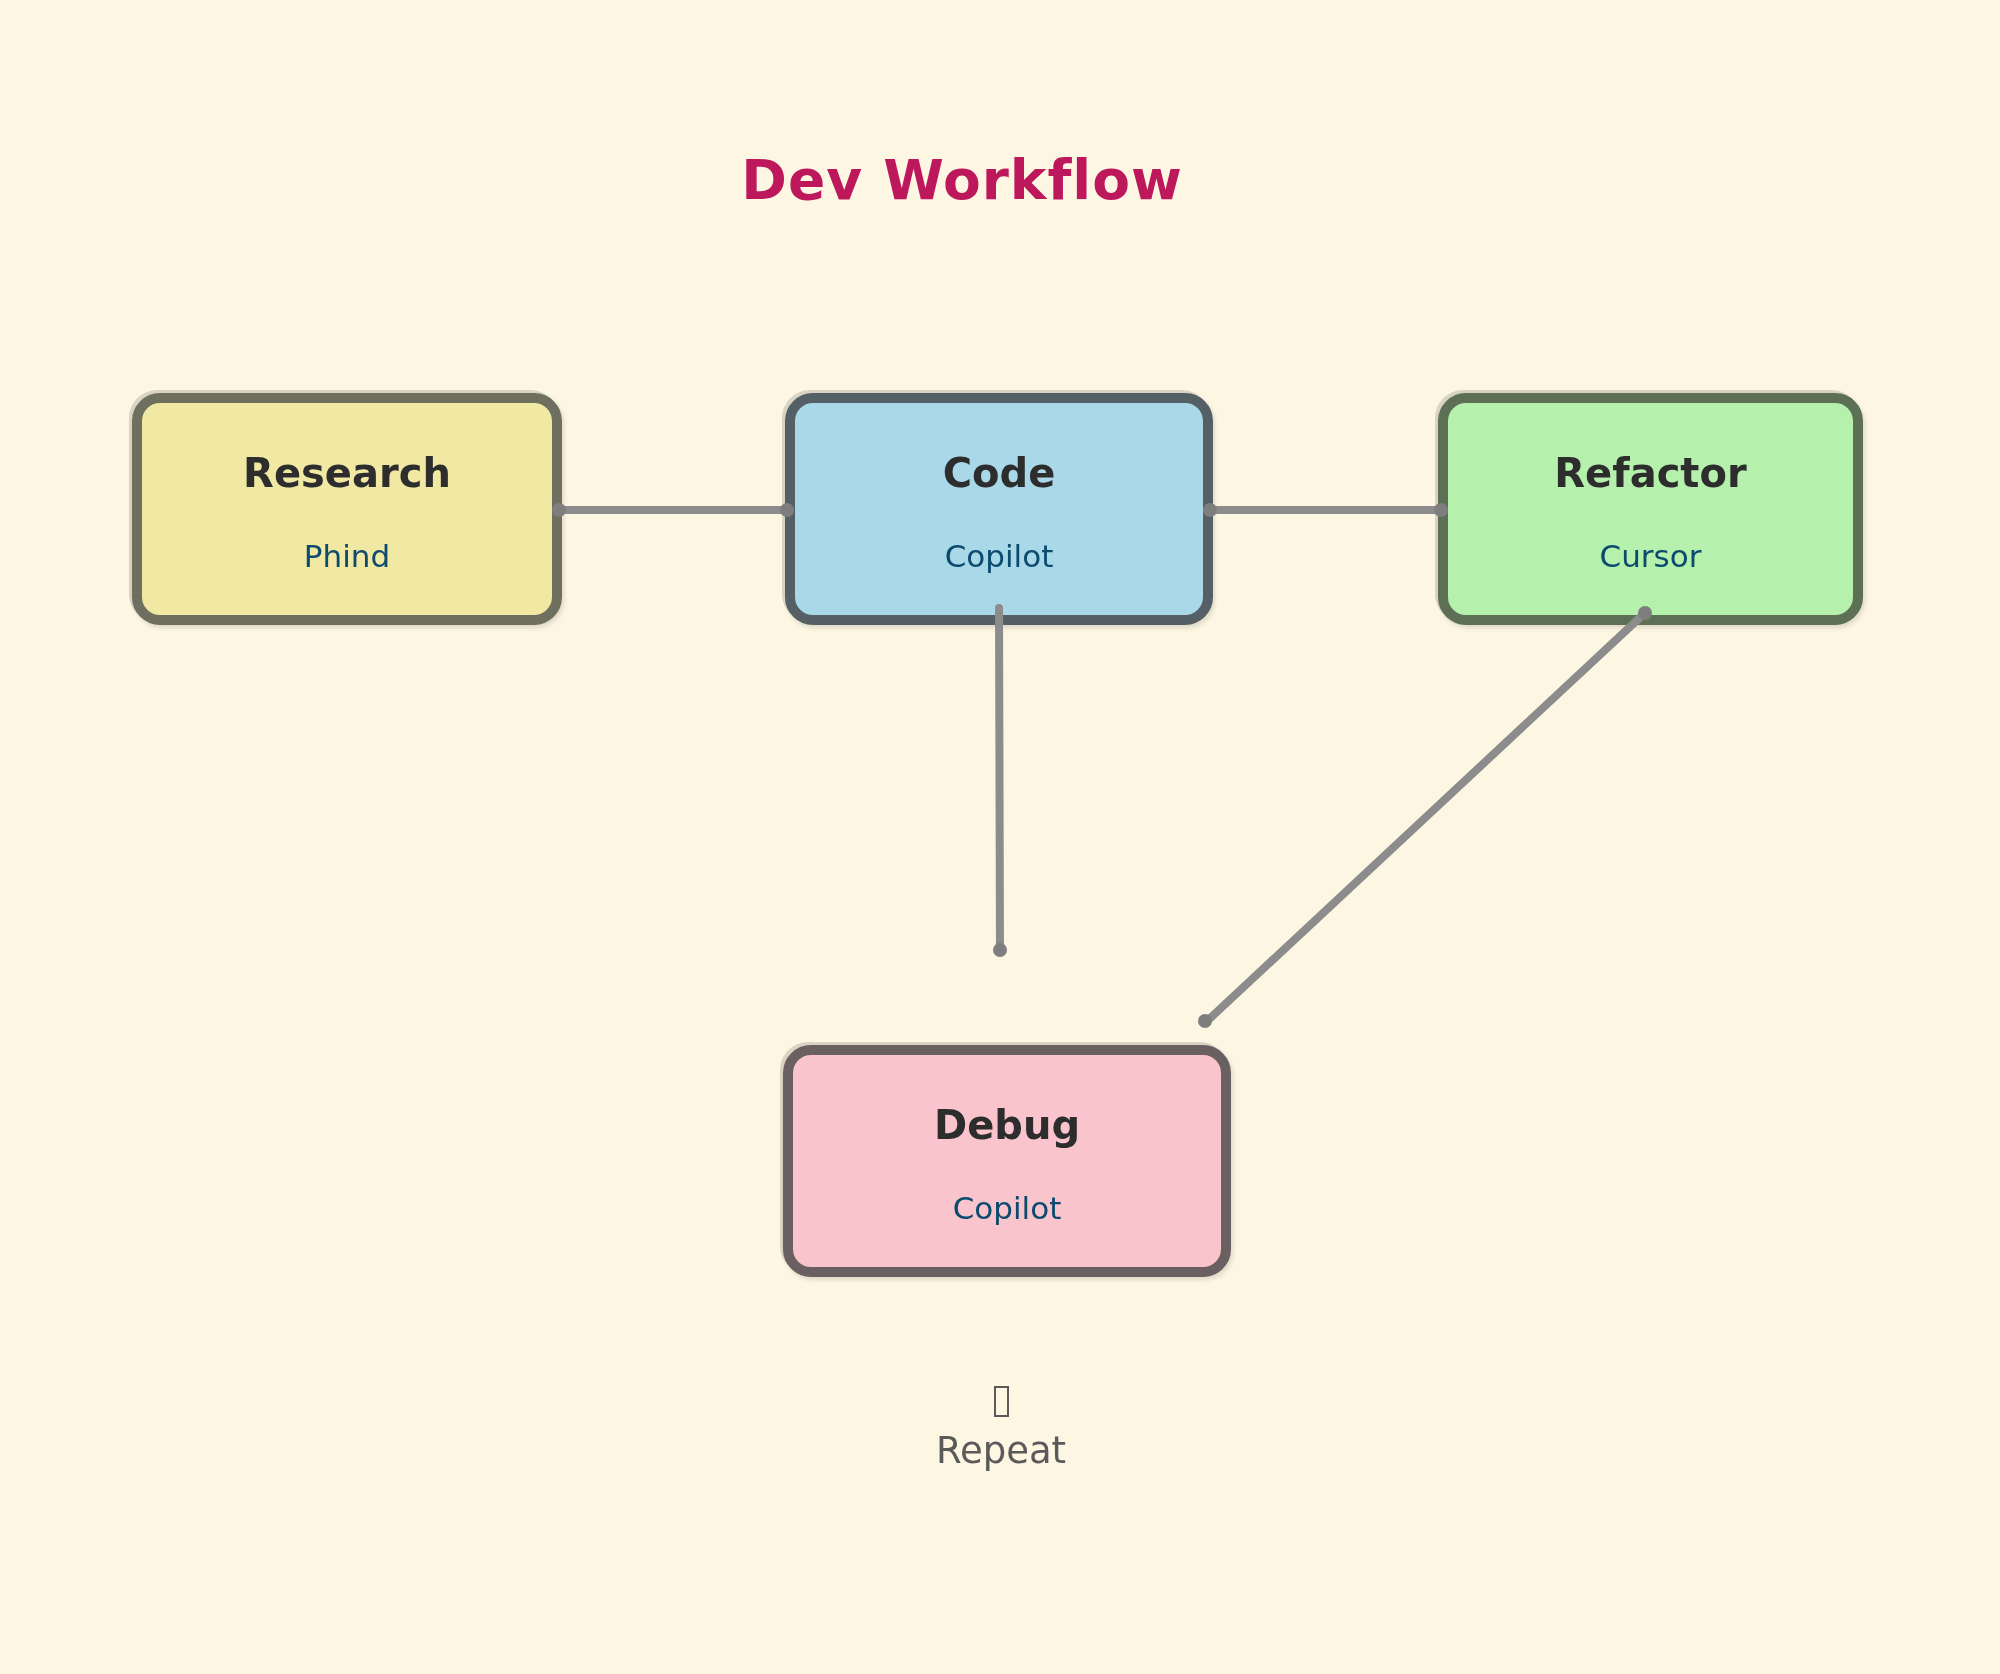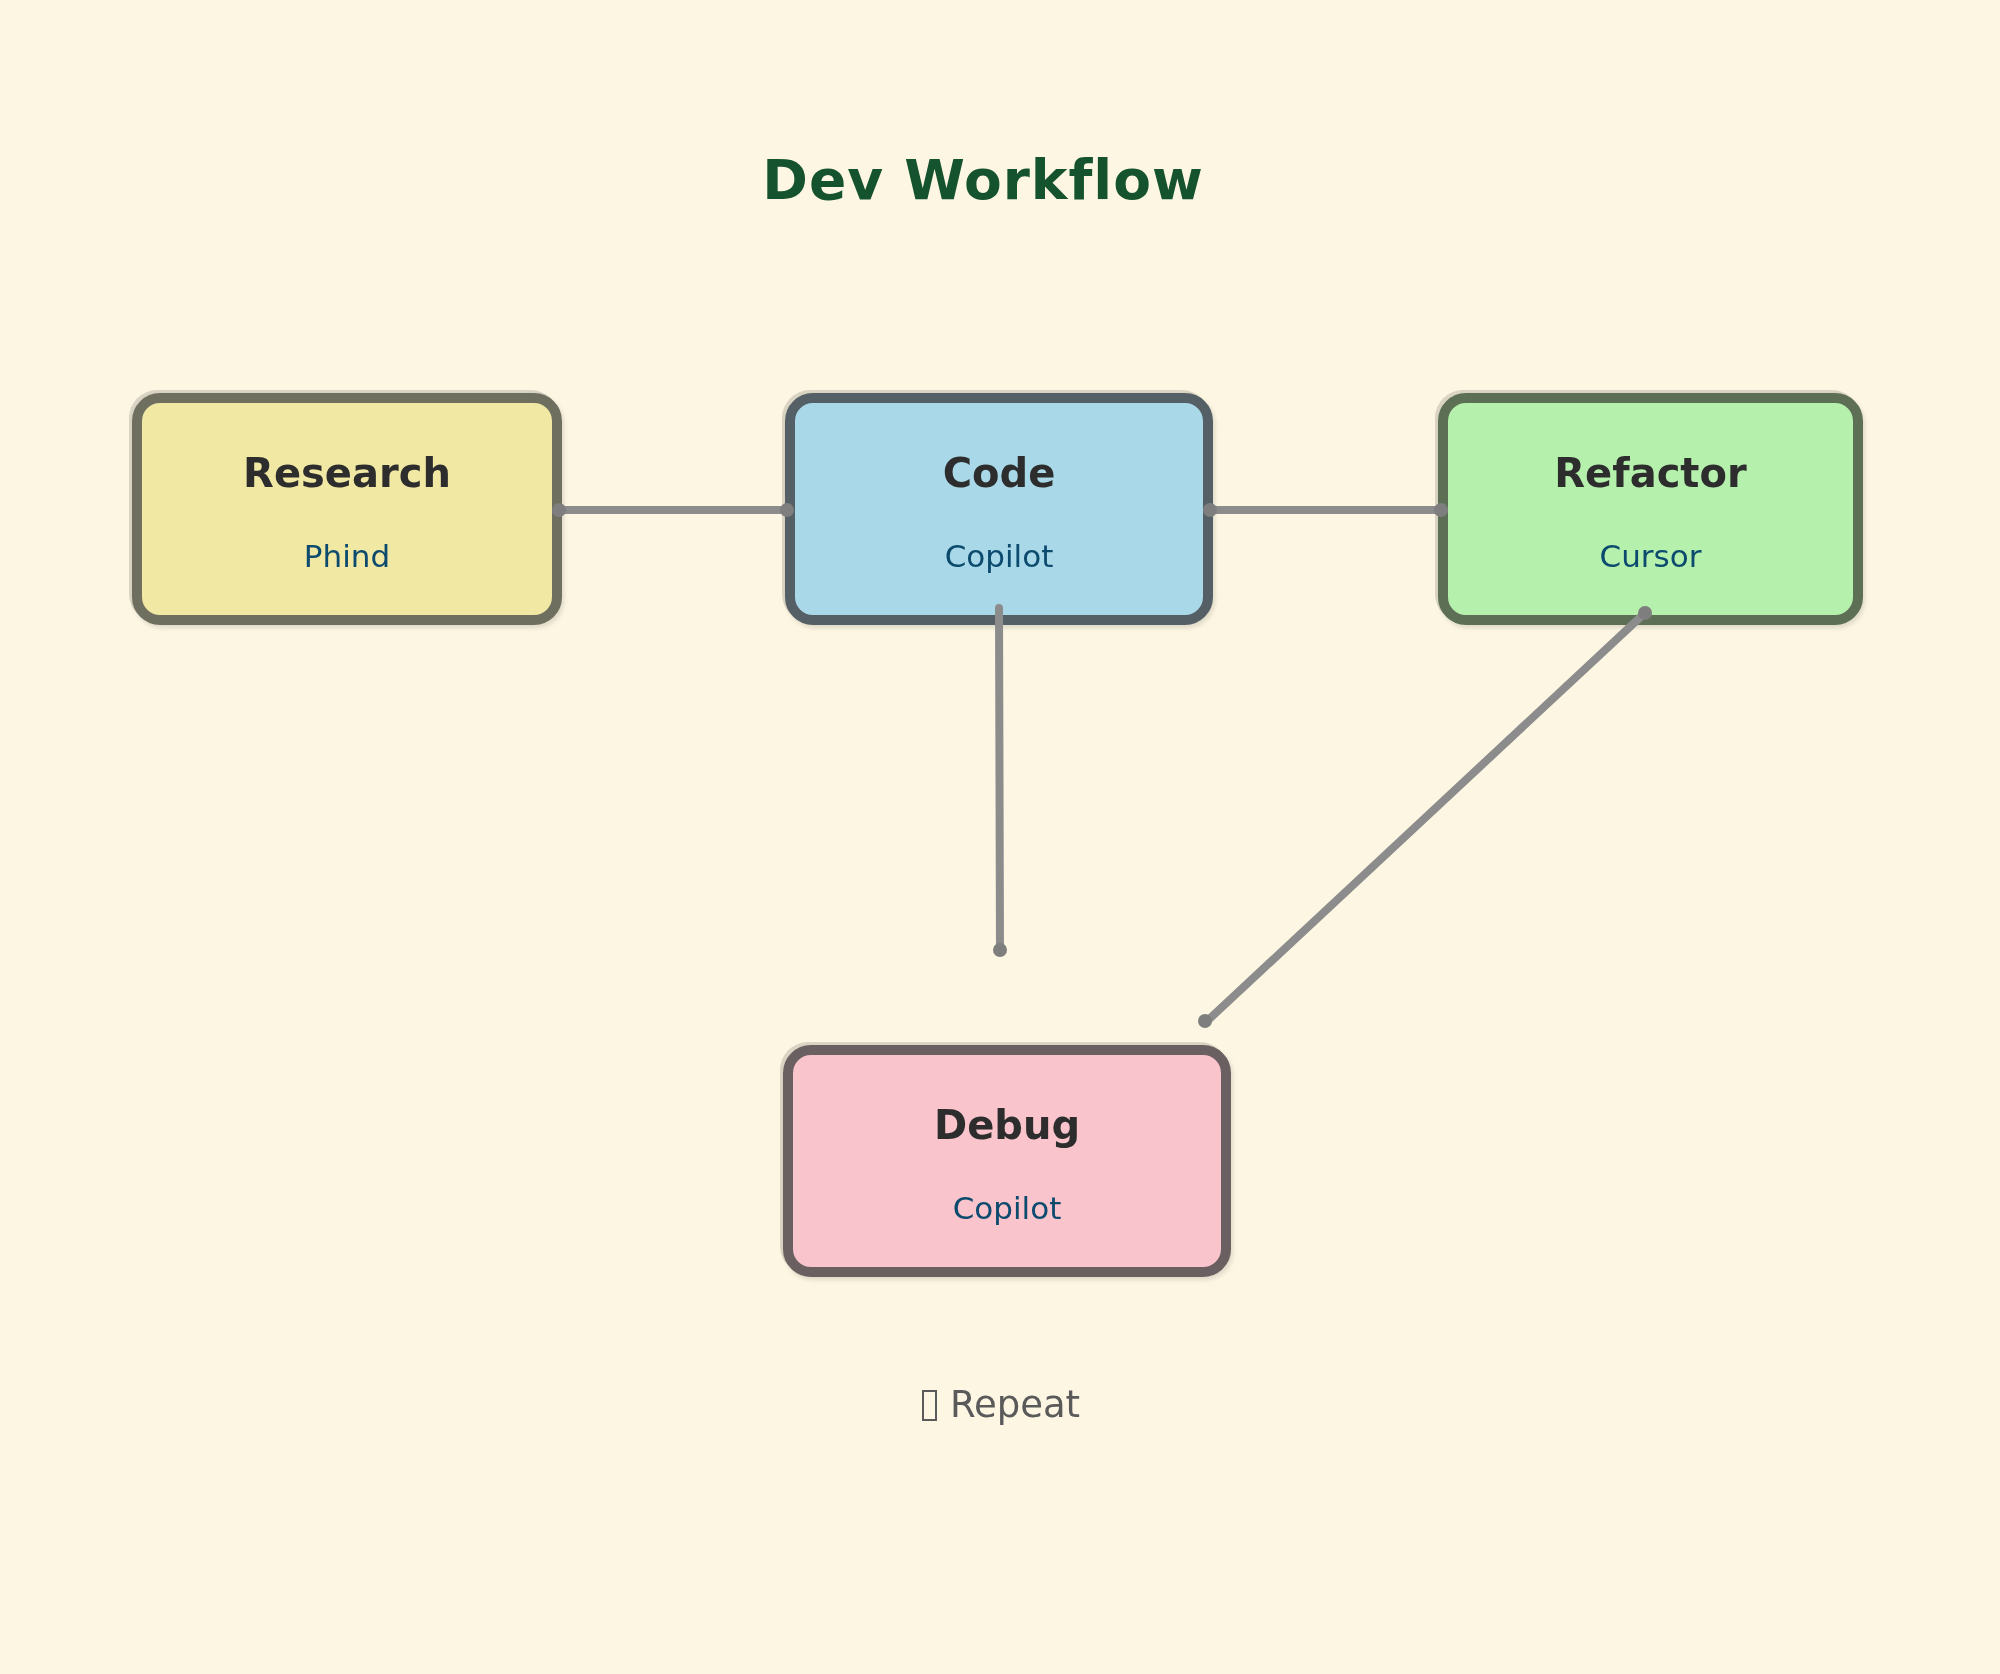--- a/index.html
+++ b/index.html
@@ -55,34 +55,34 @@
   .edge-stroke { stroke-width: 8; stroke-linecap: round; fill: none; }
 
   .footer-note {
     position: absolute;
     left: 0; top: 1384px; width: 2002px;
     text-align: center;
     font-size: 37px;
     line-height: 42px;
     color: #5A5A5A;
   }
-  .footer-inner { display: inline-flex; align-items: center; gap: 13px; }
+  .footer-inner { display: inline-flex; align-items: center; gap: 13px; flex-direction: column; }
   .tofu-box {
     display: inline-block;
     width: 15px; height: 31px;
     border: 2px solid #5A5A5A;
     box-sizing: border-box;
   }
 </style>
 </head>
 <body style="background: rgb(253, 246, 227);">
 
 <div class="canvas">
 
-  <div class="diagram-title" style="color: #14532d; padding-left: 21px;">Dev Workflow</div>
+  <div class="diagram-title" style="color: #be185d;">Dev Workflow</div>
 
   <div class="node node-research" style="background: rgb(240, 232, 163); border-color: rgb(111, 111, 96);">
     <div class="node-label">Research</div>
     <div class="node-sublabel">Phind</div>
   </div>
 
   <div class="node node-refactor" style="background: rgb(181, 241, 173); border-color: rgb(93, 112, 85);">
     <div class="node-label">Refactor</div>
     <div class="node-sublabel">Cursor</div>
   </div>

